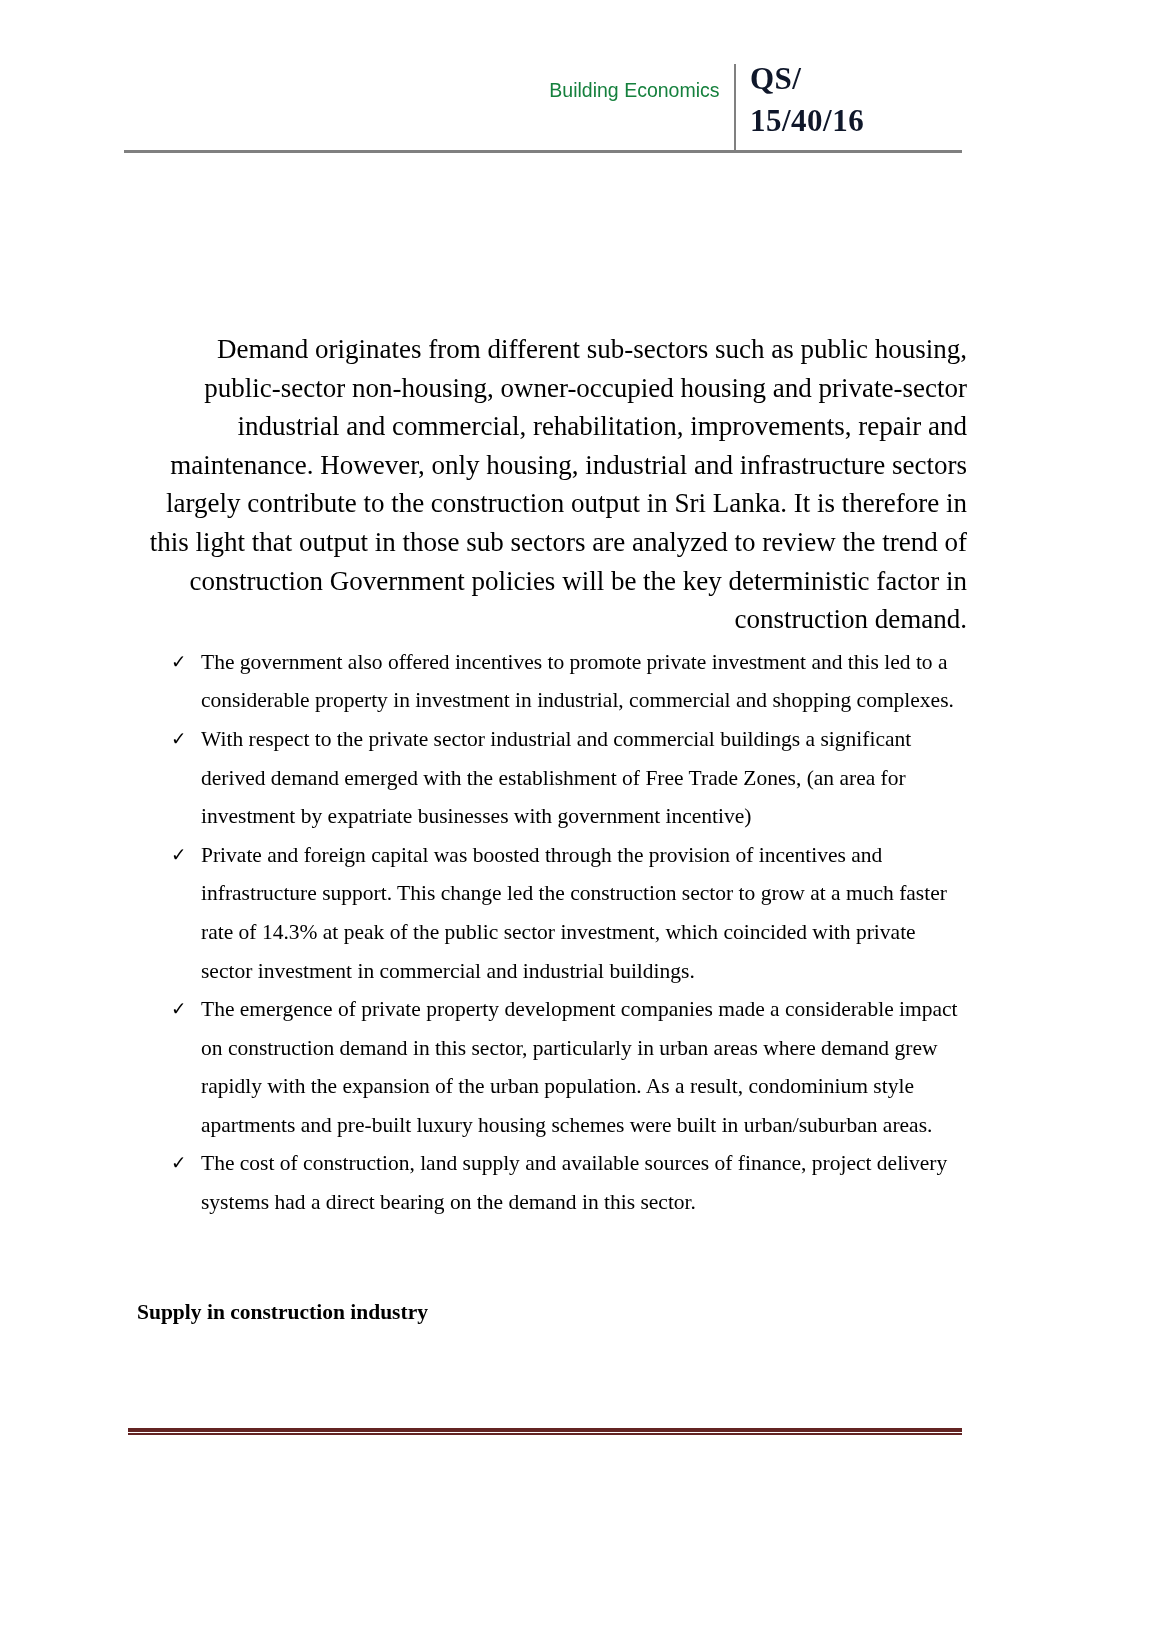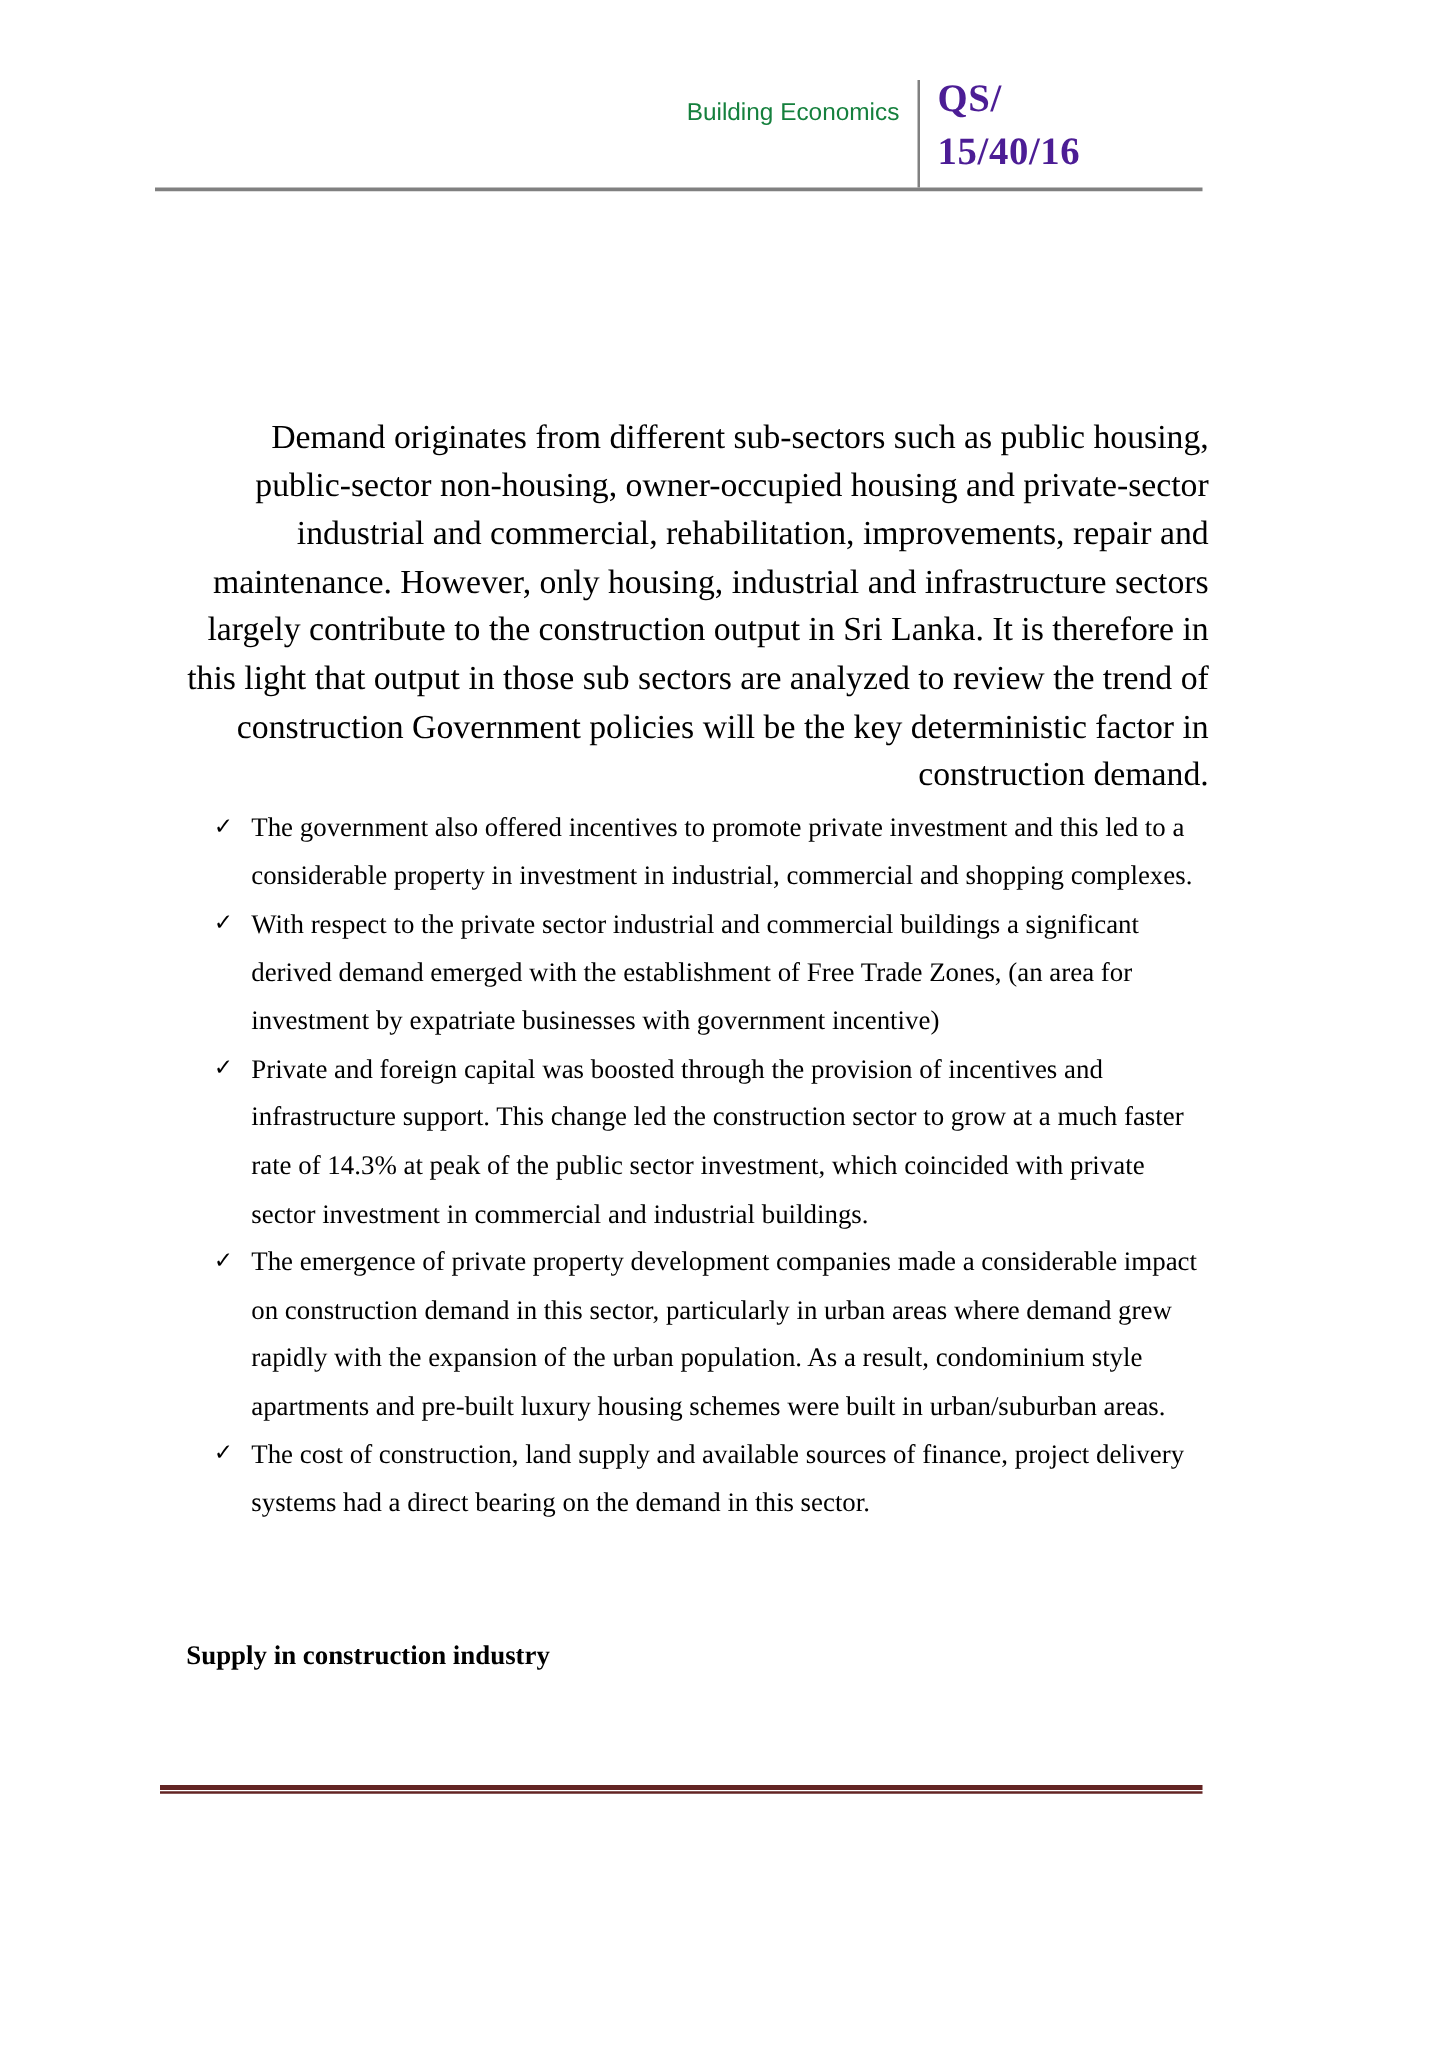--- a/index.html
+++ b/index.html
@@ -50,21 +50,21 @@
     width: 2.5px;
     align-self: stretch;
     background: #808080;
     margin-top: 6px;
     margin-bottom: 0px;
   }
   .header-right {
     font-family: "Liberation Serif", "DejaVu Serif", serif;
     font-size: 31px;
     font-weight: bold;
-    color: #4c1d95;
+    color: #0f172a;
     letter-spacing: 0.5px;
     line-height: 1.35;
     padding-left: 14px;
     width: 212px;
   }
   .header-rule {
     position: absolute;
     left: 124px;
     top: 150px;
     width: 838px;
@@ -116,21 +116,21 @@
     line-height: 38.6px;
   }
   .bullet-text {
     display: block;
   }
 
   .supply-heading {
     font-size: 21.5px;
     font-weight: bold;
     line-height: 1.0;
-    margin: 16px;
+    margin: 4px;
     position: absolute;
     left: 133px;
     top: 1298px;
   }
 
   
   .footer-rule {
     position: absolute;
     left: 128px;
     top: 1428px;

